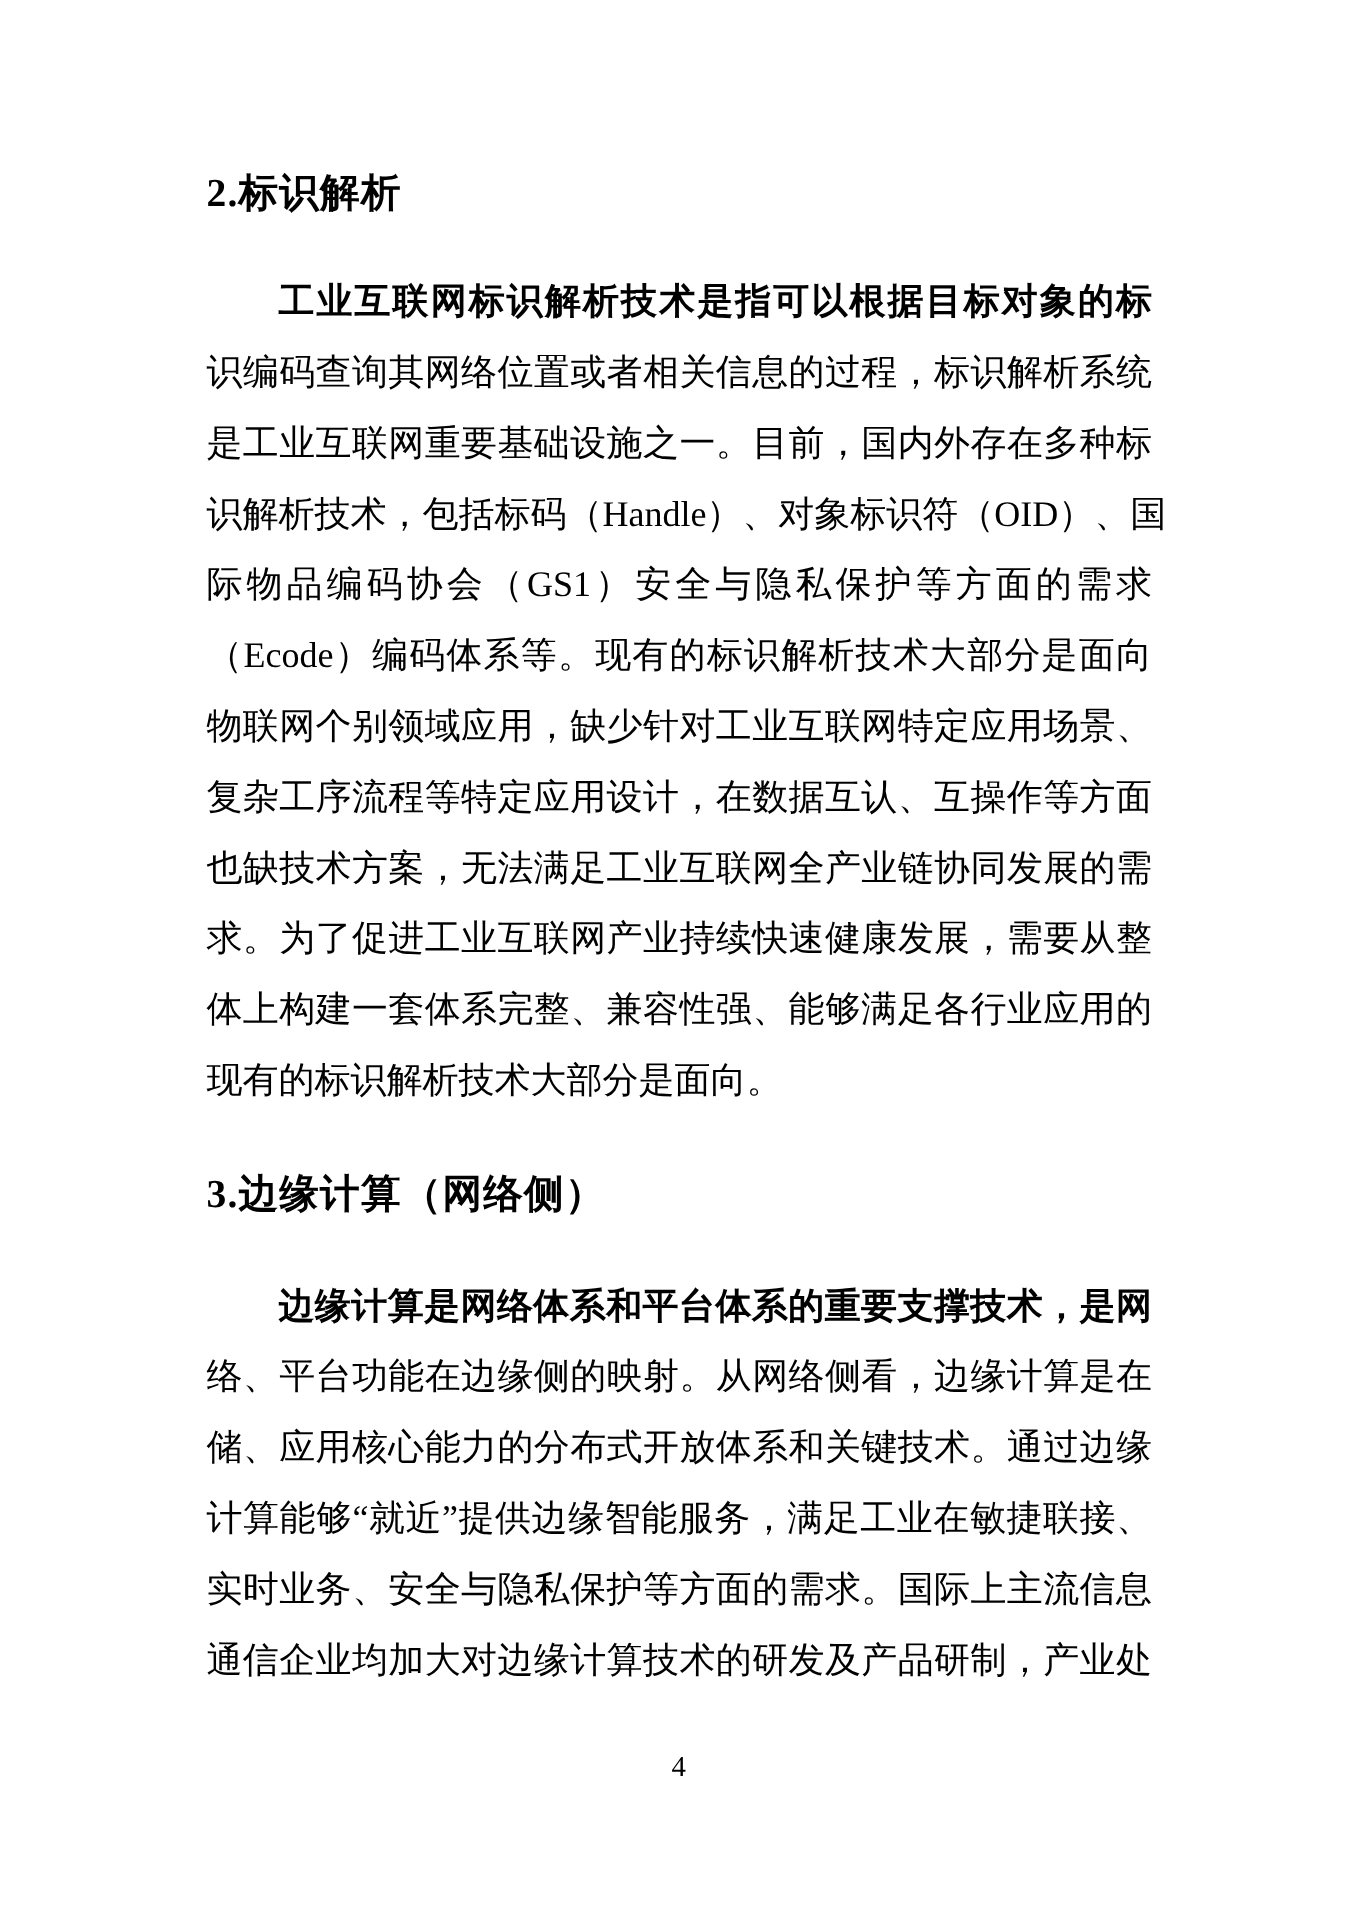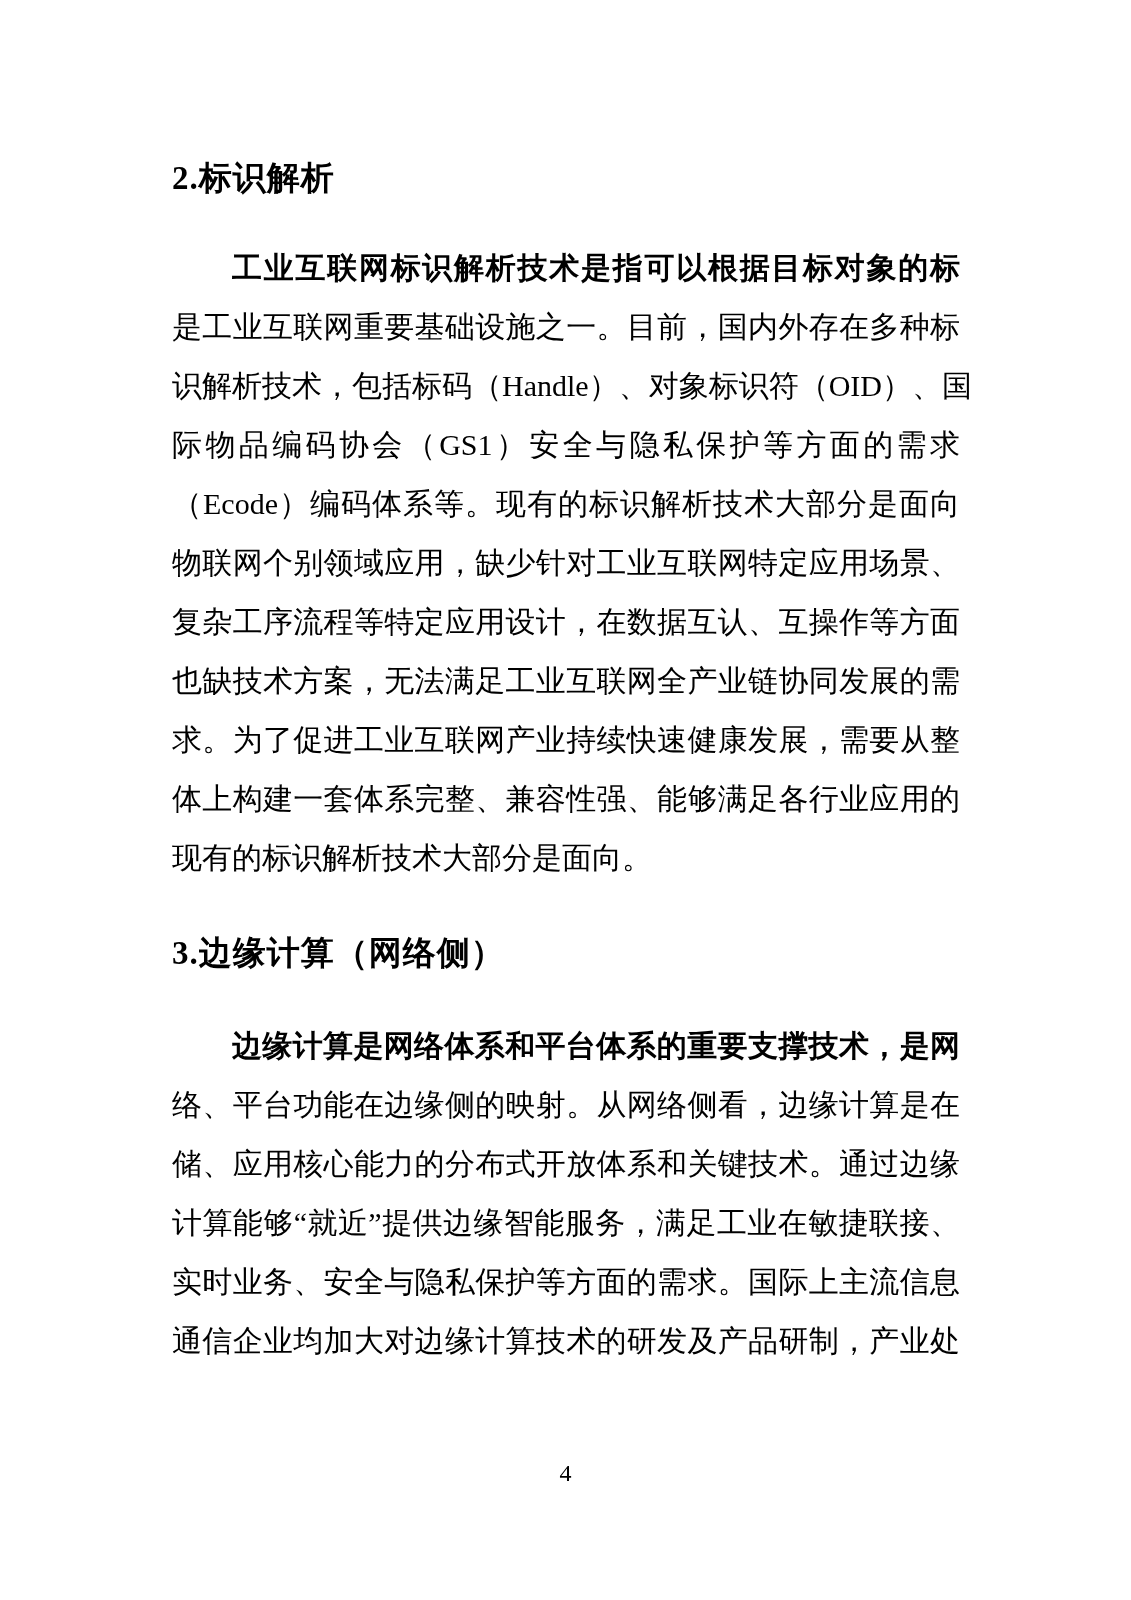--- a/index.html
+++ b/index.html
@@ -12,21 +12,21 @@
     width: 1131px;
     height: 1600px;
     background: #ffffff;
     font-family: "Liberation Serif", "DejaVu Serif", serif;
     color: #000000;
     overflow: hidden;
   }
   .content {
     position: absolute;
     left: 172px;
-    top: 16px;
+    top: 0;
     width: 788px;
   }
   .heading {
     margin: 0;
     font-size: 33px;
     line-height: 46px;
     font-weight: bold;
     text-align: left;
     letter-spacing: 1px;
   }
@@ -75,20 +75,21 @@
 </head>
 <body>
 
 <div class="page">
   <div class="content">
 
     <h2 class="heading first">2.标识解析</h2>
 
     <div class="para p1">
         <div class="line indent">工业互联网标识解析技术是指可以根据目标对象的标</div>
+        <div class="line">识编码查询其网络位置或者相关信息的过程，标识解析系统</div>
         <div class="line">是工业互联网重要基础设施之一。目前，国内外存在多种标</div>
         <div class="line">识解析技术，包括标码（Handle）、对象标识符（OID）、国</div>
         <div class="line">际物品编码协会（GS1）安全与隐私保护等方面的需求</div>
         <div class="line">（Ecode）编码体系等。现有的标识解析技术大部分是面向</div>
         <div class="line">物联网个别领域应用，缺少针对工业互联网特定应用场景、</div>
         <div class="line">复杂工序流程等特定应用设计，在数据互认、互操作等方面</div>
         <div class="line">也缺技术方案，无法满足工业互联网全产业链协同发展的需</div>
         <div class="line">求。为了促进工业互联网产业持续快速健康发展，需要从整</div>
         <div class="line">体上构建一套体系完整、兼容性强、能够满足各行业应用的</div>
         <div class="line plainlast">现有的标识解析技术大部分是面向。</div>

